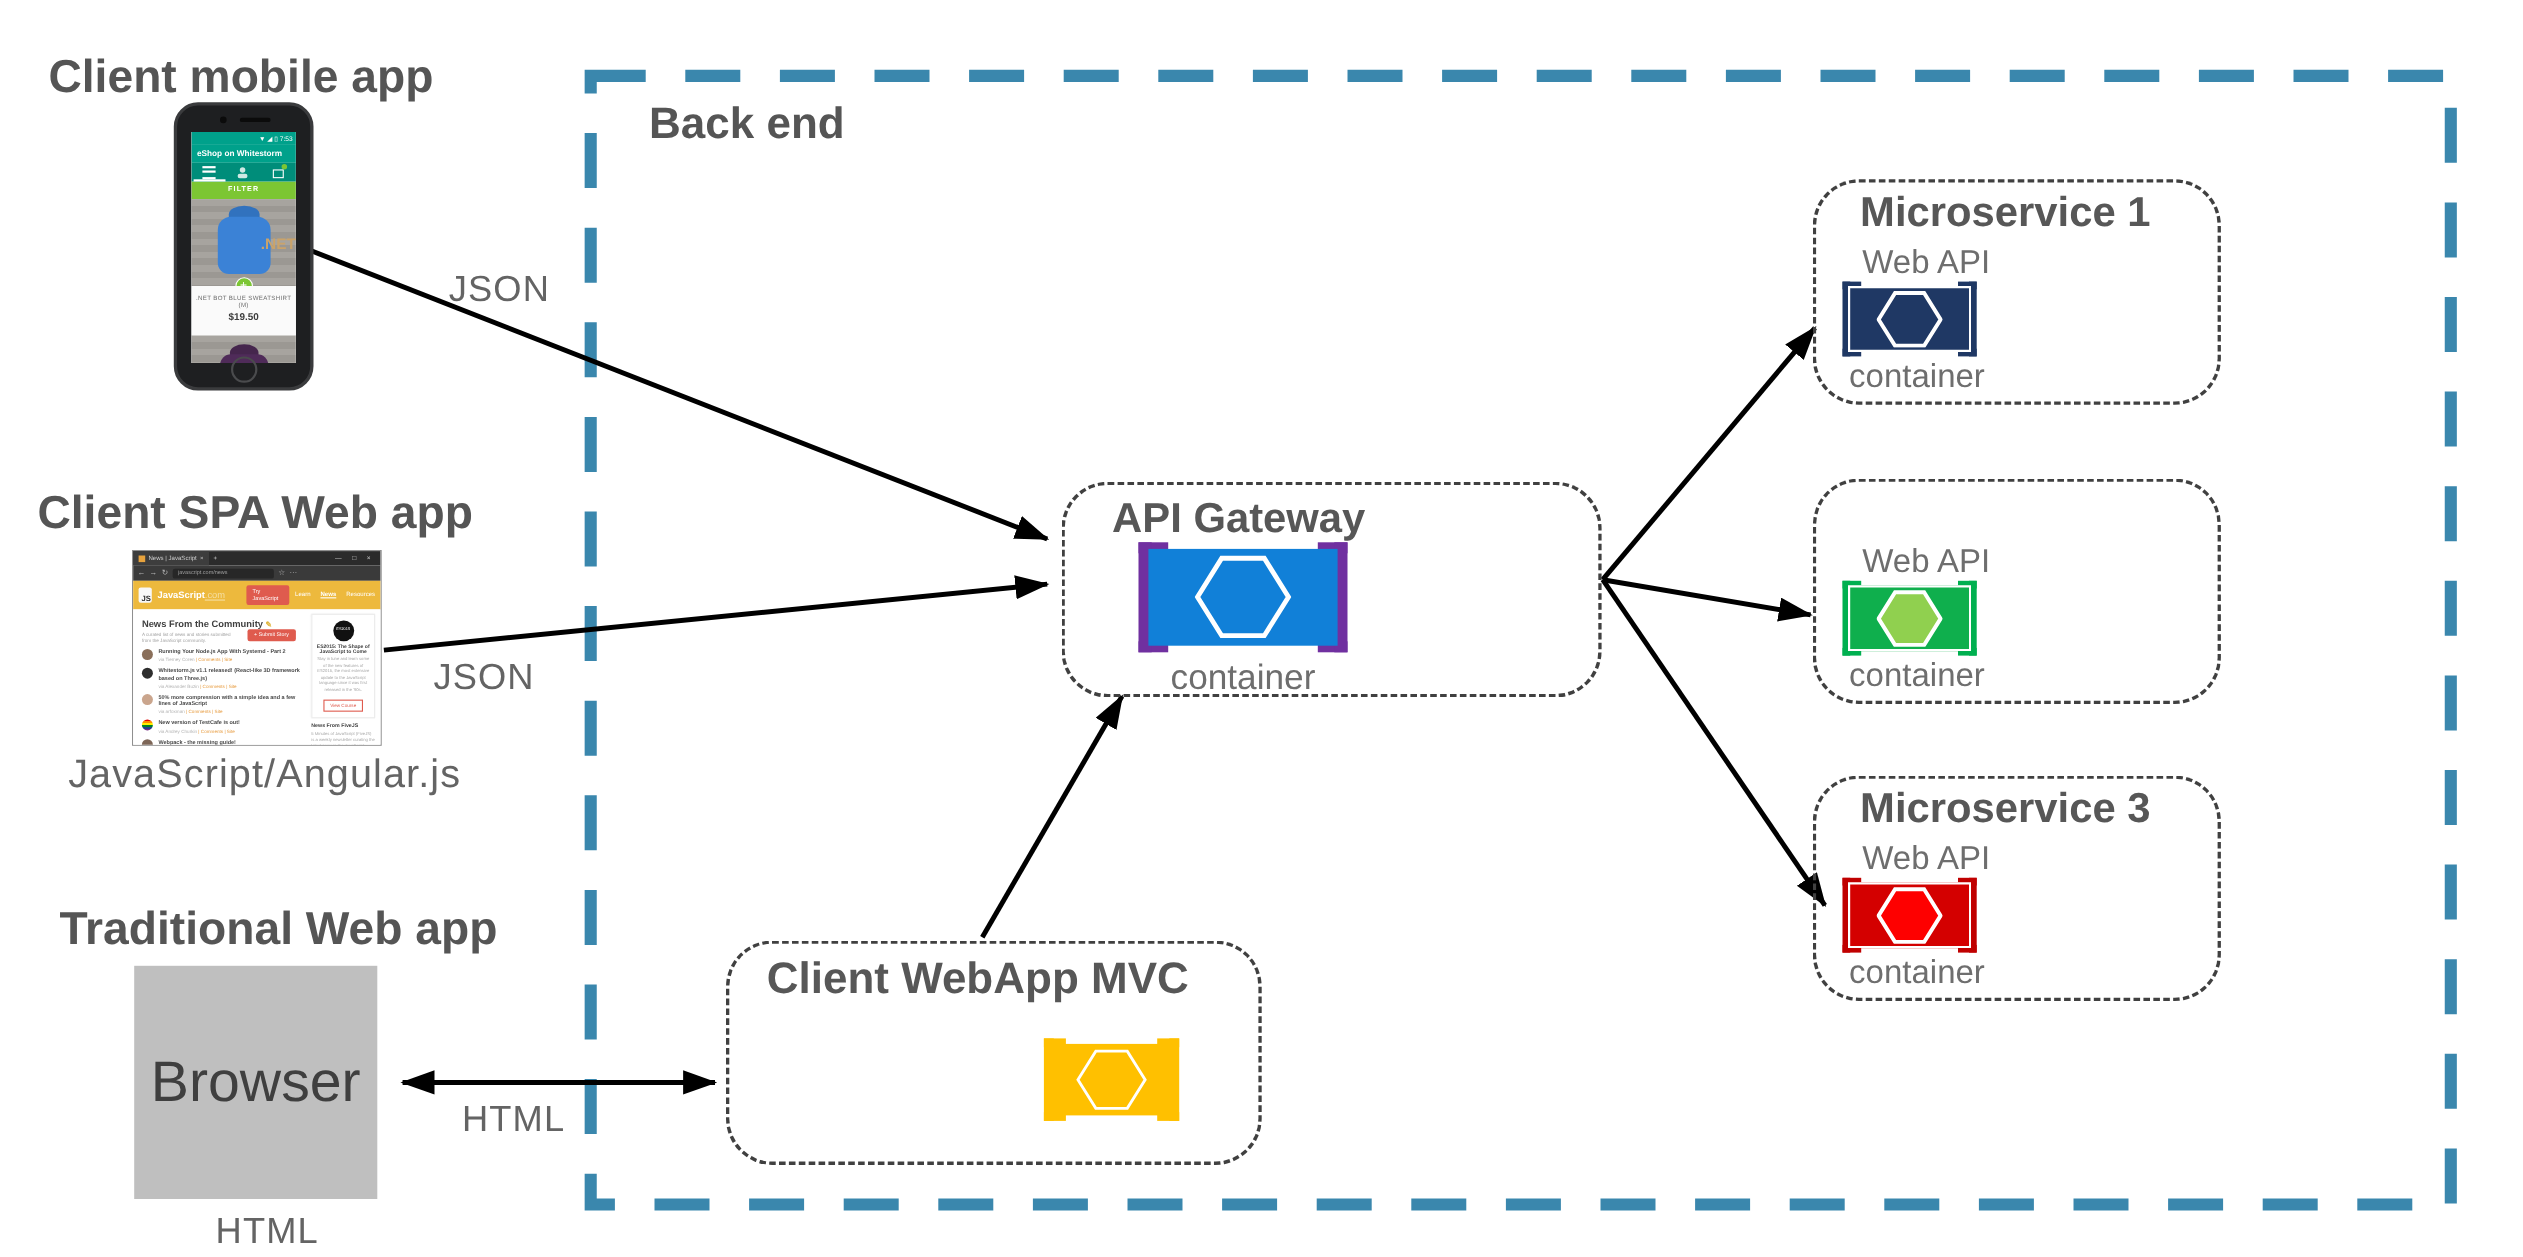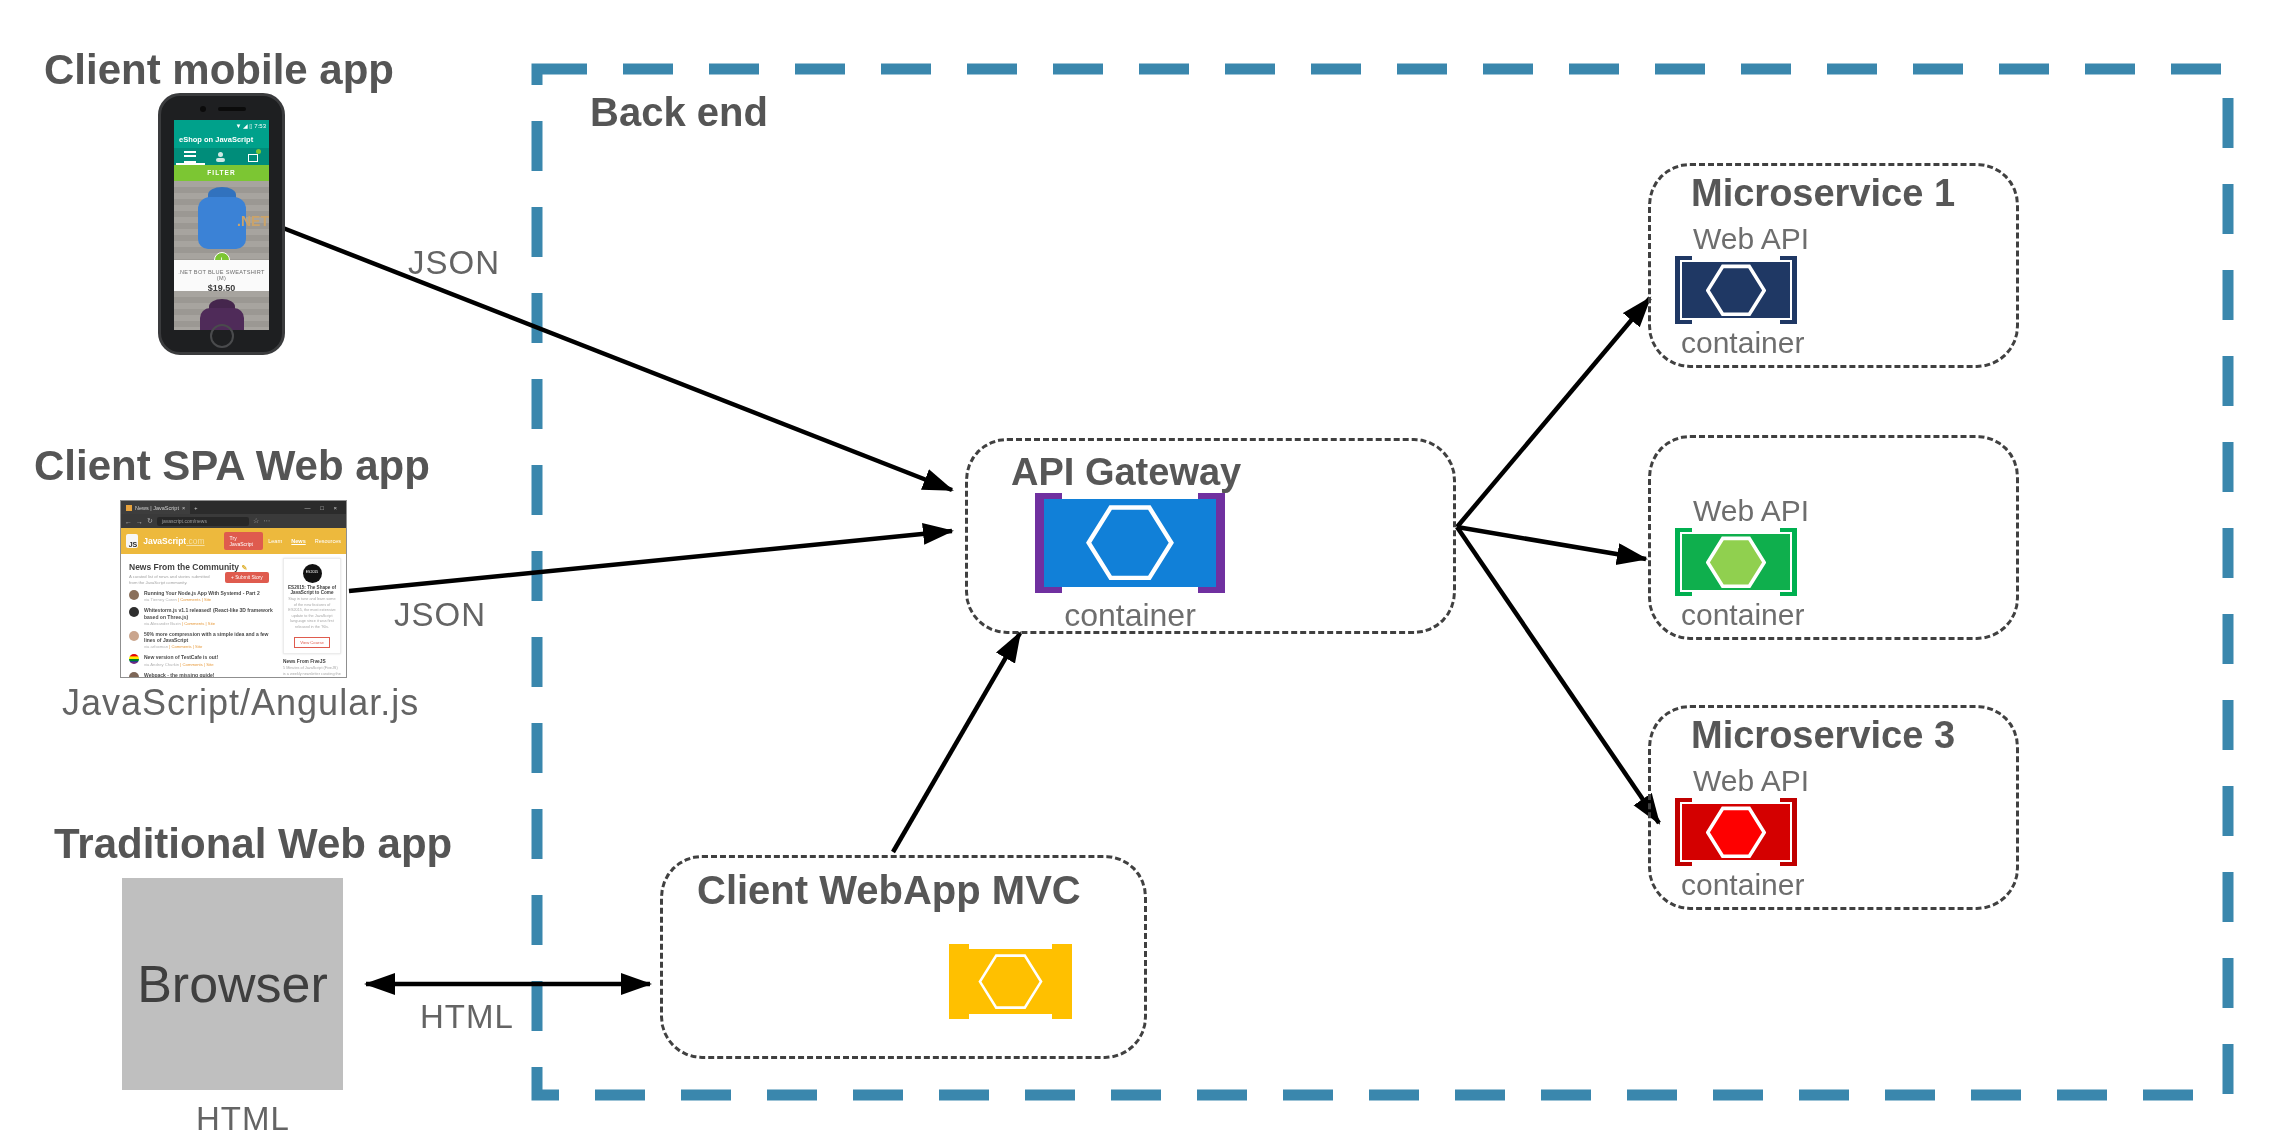--- a/index.html
+++ b/index.html
@@ -30,21 +30,21 @@
   .ph-screen{position:absolute;left:13px;top:24px;width:95px;height:210px;background:#fff;overflow:hidden;}
   .ph-home{position:absolute;bottom:4px;left:50%;margin-left:-12px;width:24px;height:24px;border:2px solid #4a4b4d;border-radius:50%;box-sizing:border-box;}
   .ph-status{height:11px;background:#00A18B;color:#fff;font-size:6px;text-align:right;padding:2px 3px 0 0;box-sizing:border-box;}
   .ph-appbar{height:17px;background:#00A18B;color:#fff;font-size:7.5px;font-weight:700;padding:4px 0 0 5px;box-sizing:border-box;}
   .ph-tabs{height:17px;background:#008D7A;position:relative;display:flex;align-items:center;justify-content:space-around;}
   .ph-underline{position:absolute;left:2px;bottom:0;width:29px;height:2px;background:#fff;}
   .ph-filter{height:16px;background:#7CC633;color:#fff;font-size:6.5px;font-weight:700;text-align:center;line-height:16px;letter-spacing:1px;}
   .ph-photo{height:79px;background:repeating-linear-gradient(180deg,#a7a49f 0 6px,#9b9893 6px 12px);position:relative;overflow:hidden;}
   .hood{position:absolute;left:50%;}
   .ph-plus{position:absolute;left:50%;margin-left:-8px;bottom:-8px;width:16px;height:16px;border-radius:50%;background:#7CC633;border:1px solid #fff;color:#fff;font-size:11px;line-height:14px;text-align:center;box-sizing:border-box;z-index:3;}
-  .ph-info{height:31px;background:#fafafa;text-align:center;position:relative;}
+  .ph-info{height:45px;background:#fafafa;text-align:center;position:relative;}
   .ph-name{font-size:5.6px;color:#6d6d6d;letter-spacing:.3px;padding-top:9px;}
   .ph-price{font-size:9px;font-weight:700;color:#3d3d3d;padding-top:2px;}
   .ph-photo2{height:40px;background:repeating-linear-gradient(180deg,#a7a49f 0 6px,#9b9893 6px 12px);position:relative;overflow:hidden;}
   .micon{position:relative;width:12px;height:10px;}
   
   .bwin{position:absolute;background:#fff;border:1px solid #8f8f8f;box-sizing:border-box;overflow:hidden;}
   .b-title{height:13px;background:#2b2b2b;display:flex;align-items:center;color:#cfcfcf;font-size:5.5px;}
   .b-tab{display:flex;align-items:center;gap:3px;background:#3d3d3d;height:100%;padding:0 5px;}
   .b-fav{width:6px;height:6px;background:#E8A33D;display:inline-block;}
   .b-ctrl{margin-left:auto;padding-right:5px;letter-spacing:4px;font-size:6px;color:#c9c9c9;}
@@ -111,21 +111,21 @@
   <div class="phone" style="left:158px;top:93px;width:127px;height:262px;">
     <div class="ph-cam"></div>
     <div class="ph-speaker"></div>
     <div class="ph-screen">
       <div class="ph-status">
         <span>▼</span>
         <span>◢</span>
         <span>▯</span>
         <span>7:53</span>
       </div>
-      <div class="ph-appbar">eShop on JavaScript</div>
+      <div class="ph-appbar">eShop on Whitestorm</div>
       <div class="ph-tabs">
         <span class="micon" style="border-top:2px solid #fff;border-bottom:2px solid #fff;height:8px;">
             <i style="position:absolute;left:0;right:0;top:2px;border-top:2px solid #fff;"></i>
           </span>
         <span class="micon">
             <i style="position:absolute;left:3px;top:0;width:5px;height:5px;border-radius:50%;background:#cfe9e4;"></i>
             <i style="position:absolute;left:1px;top:6px;width:9px;height:4px;border-radius:2px;background:#cfe9e4;"></i>
           </span>
         <span class="micon">
             <i style="position:absolute;left:1px;top:2px;width:8px;height:6px;border:1px solid #fff;"></i>

